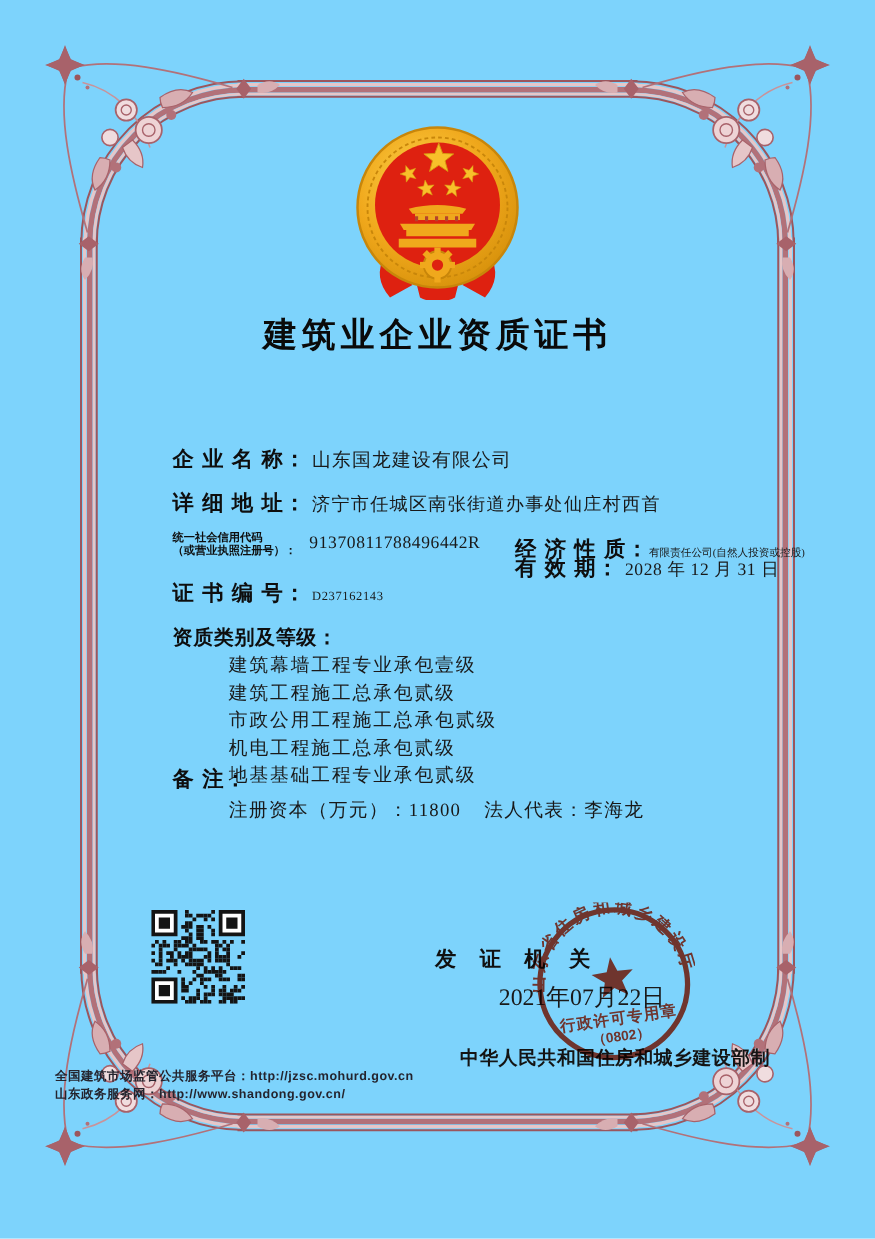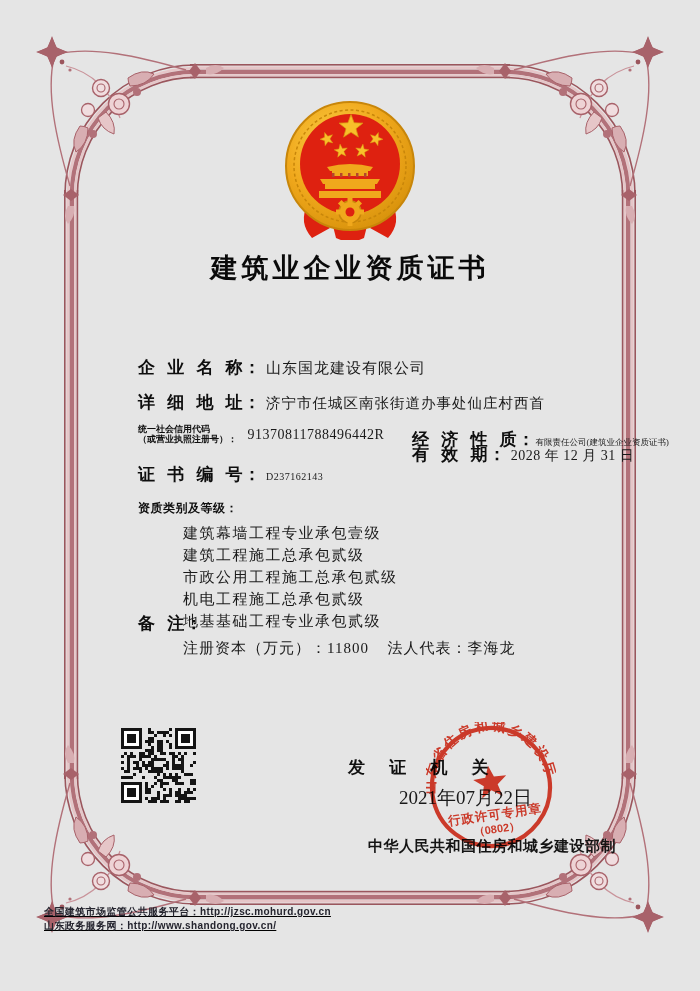--- a/index.html
+++ b/index.html
@@ -1,21 +1,21 @@
 <!DOCTYPE html>
 <html><head>
 <meta charset="utf-8">
 <style>
   html,body{margin:0;padding:0;background:#ffffff;}
   .certificate{
-    position:relative;width:700px;height:991px;background:#e5e5e5;overflow:hidden;
+    position:relative;width:700px;height:991px;background:#7dd3fc;overflow:hidden;
     font-family:"Liberation Sans",sans-serif;
   }
   .abs{position:absolute;}
-  .label{font-family:Liberation Mono, monospace;font-weight:bold;color:#0e0e0e;white-space:nowrap;}
+  .label{font-family:Liberation Sans, sans-serif;font-weight:bold;color:#0e0e0e;white-space:nowrap;}
   .value{font-family:"Liberation Serif",serif;color:#191919;white-space:nowrap;}
   .cert-title{
     left:0;top:250px;width:700px;text-align:center;
     font-size:27px;font-weight:bold;letter-spacing:4px;color:#0a0a0a;
     font-family:"Liberation Sans",sans-serif;
   }
   .row-label{font-size:17px;letter-spacing:1px;}
   .small-label{font-size:9px;line-height:10px;letter-spacing:0;}
   .val-md{font-size:15px;letter-spacing:1px;}
   .val-num{font-size:14px;letter-spacing:.5px;}
@@ -161,34 +161,34 @@
 
   <div class="abs" style="left:138px;top:425px;">
     <span style="display:inline-block;vertical-align:middle;">
       <div class="label small-label">统一社会信用代码</div>
       <div class="label small-label">（或营业执照注册号）：</div>
     </span>
     <span class="value val-num" style="vertical-align:middle;margin-left:6px;margin-top:24px;">91370811788496442R</span>
   </div>
 
   <div class="abs" style="left:412px;top:428px;">
-    <span class="label row-label">经 济 性 质：</span><span class="value val-tiny">有限责任公司(建筑业企业资质证书)</span>
+    <span class="label row-label">经 济 性 质：</span><span class="value val-tiny">有限责任公司(自然人投资或控股)</span>
   </div>
 
   <div class="abs" style="left:138px;top:463px;">
     <span class="label row-label">证 书 编 号：</span>
     <span class="value val-num" style="font-size:10px;">D237162143</span>
   </div>
 
   <div class="abs" style="left:412px;top:443px;">
     <span class="label row-label">有  效  期：</span>
     <span class="value val-num">2028 年 12 月 31 日</span>
   </div>
 
-  <div class="abs label" style="left:138px;top:500px;font-size:12px;letter-spacing:.5px;">资质类别及等级：</div>
+  <div class="abs label" style="left:138px;top:500px;font-size:16px;letter-spacing:.5px;">资质类别及等级：</div>
 
   <div class="abs" style="left:183px;top:522px;">
     <div class="qual-item">建筑幕墙工程专业承包壹级</div>
     <div class="qual-item">建筑工程施工总承包贰级</div>
     <div class="qual-item">市政公用工程施工总承包贰级</div>
     <div class="qual-item">机电工程施工总承包贰级</div>
     <div class="qual-item">地基基础工程专业承包贰级</div>
   </div>
 
   <div class="abs label row-label" style="left:138px;top:612px;">备  注：</div>
@@ -422,18 +422,18 @@
       <circle cx="0" cy="0" r="59" fill="none" stroke="#df2b17" stroke-width="4.2"></circle>
       <text font-size="13.5" font-weight="bold" letter-spacing="2.5" font-family="Liberation Sans, sans-serif">
         <textPath href="#sealArc" startOffset="50%" text-anchor="middle">山东省住房和城乡建设厅</textPath>
       </text>
       <use href="#star" transform="translate(0,-4) scale(1.75)"></use>
       <text x="0" y="32" text-anchor="middle" font-size="12.5" font-weight="bold" letter-spacing="1" font-family="Liberation Sans, sans-serif">行政许可专用章</text>
       <text x="0" y="46" text-anchor="middle" font-size="11" font-weight="bold" font-family="Liberation Sans, sans-serif">（0802）</text>
     </g>
   </svg>
 
-  <div class="abs" style="left:44px;top:905px;text-decoration:underline;">
+  <div class="abs" style="left:44px;top:855px;">
     <div class="footer-line">全国建筑市场监管公共服务平台：http://jzsc.mohurd.gov.cn</div>
     <div class="footer-line">山东政务服务网：http://www.shandong.gov.cn/</div>
   </div>
 
 </div>
 
 </body></html>

